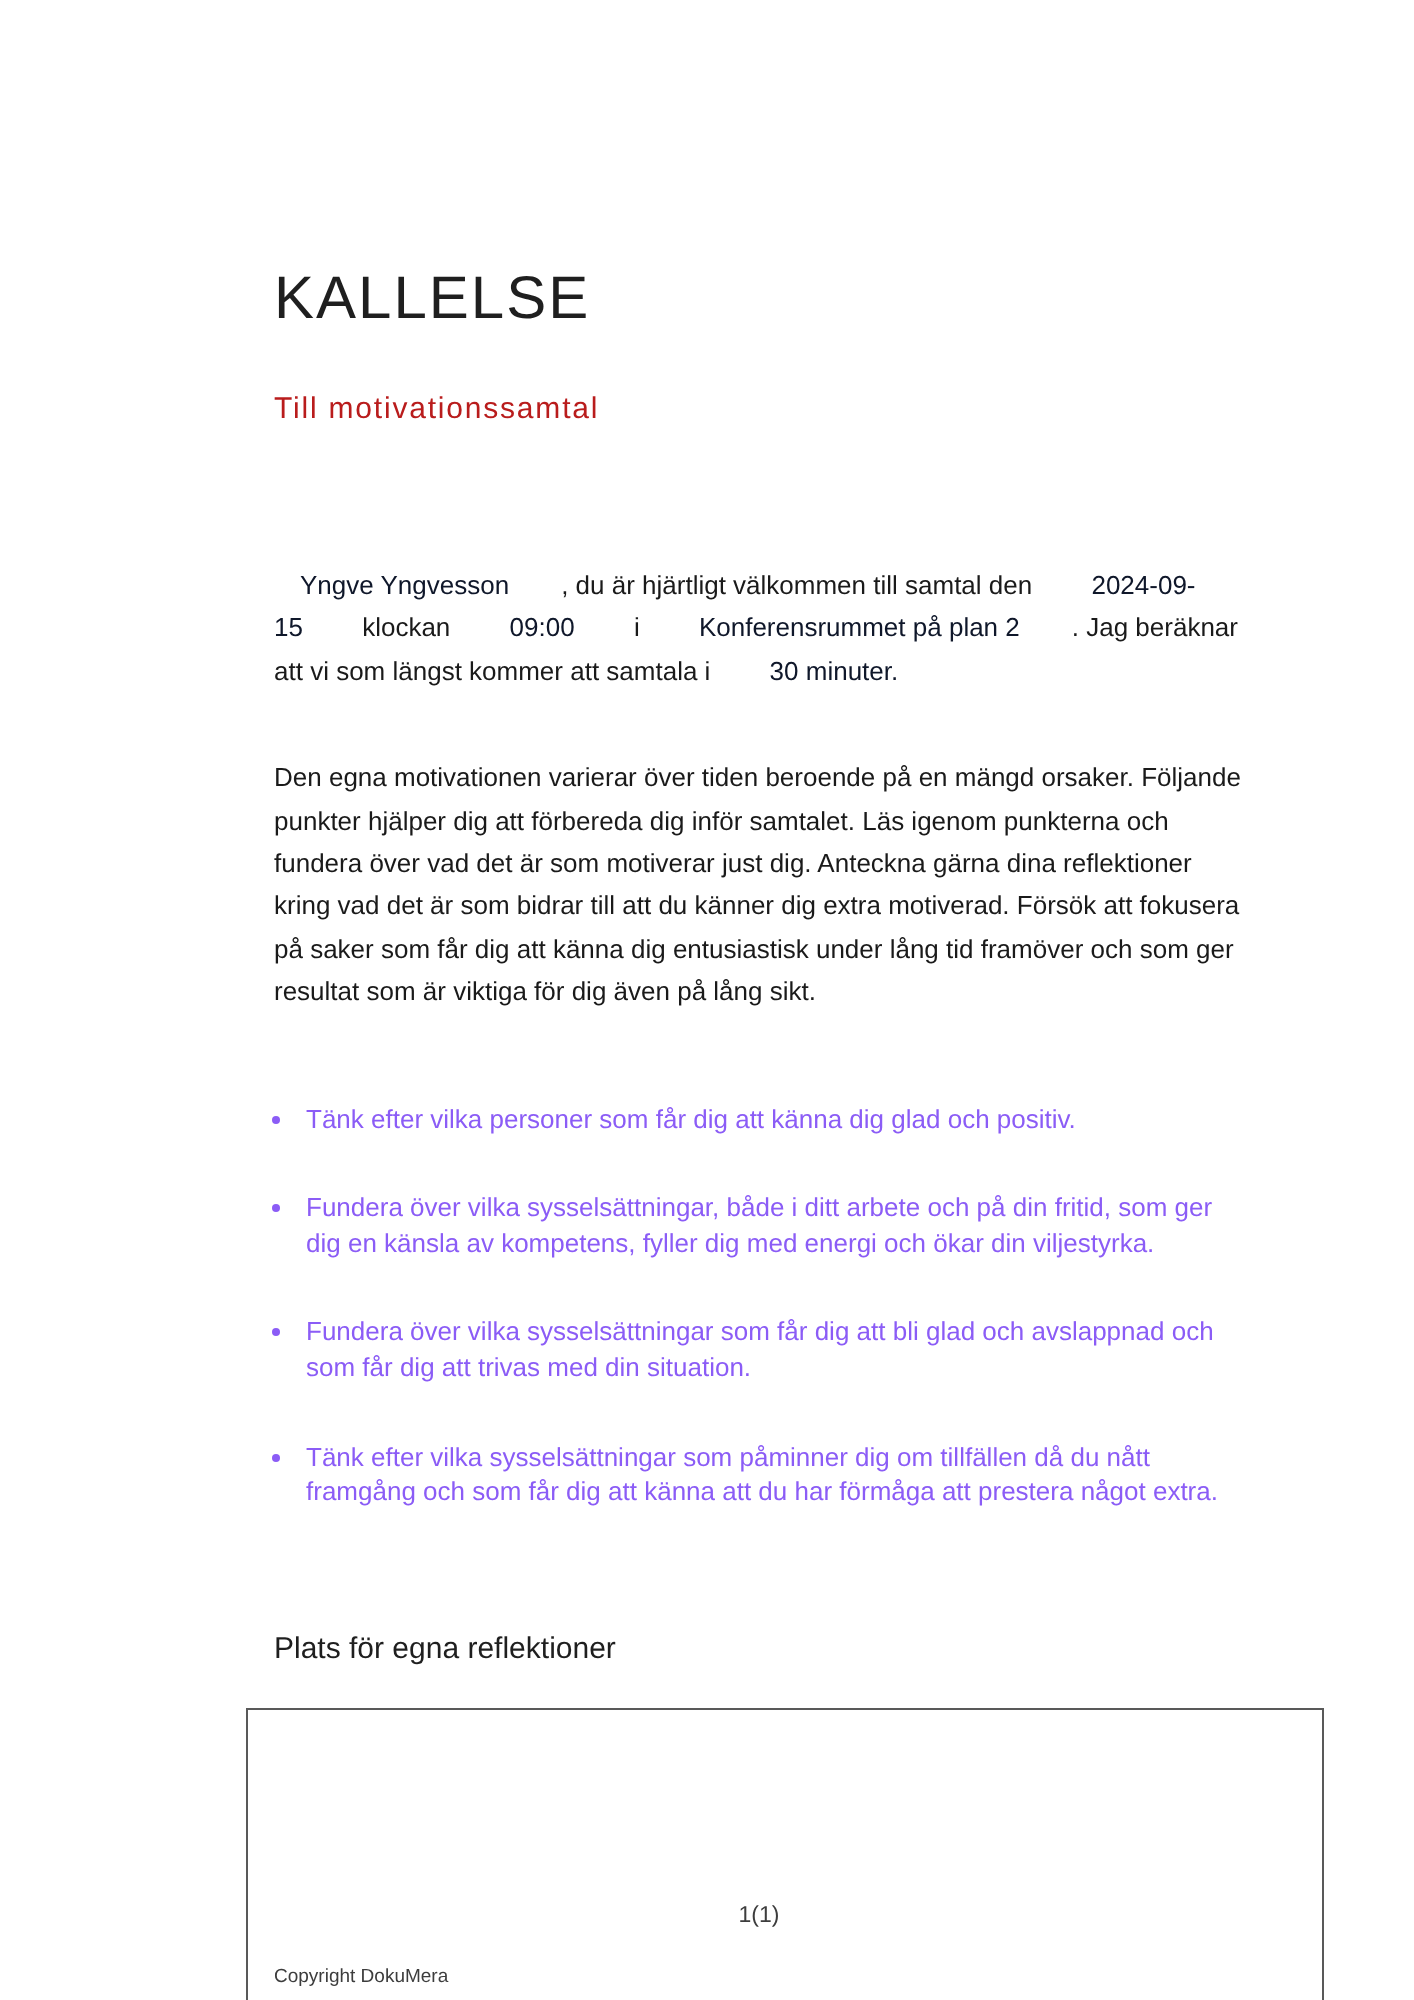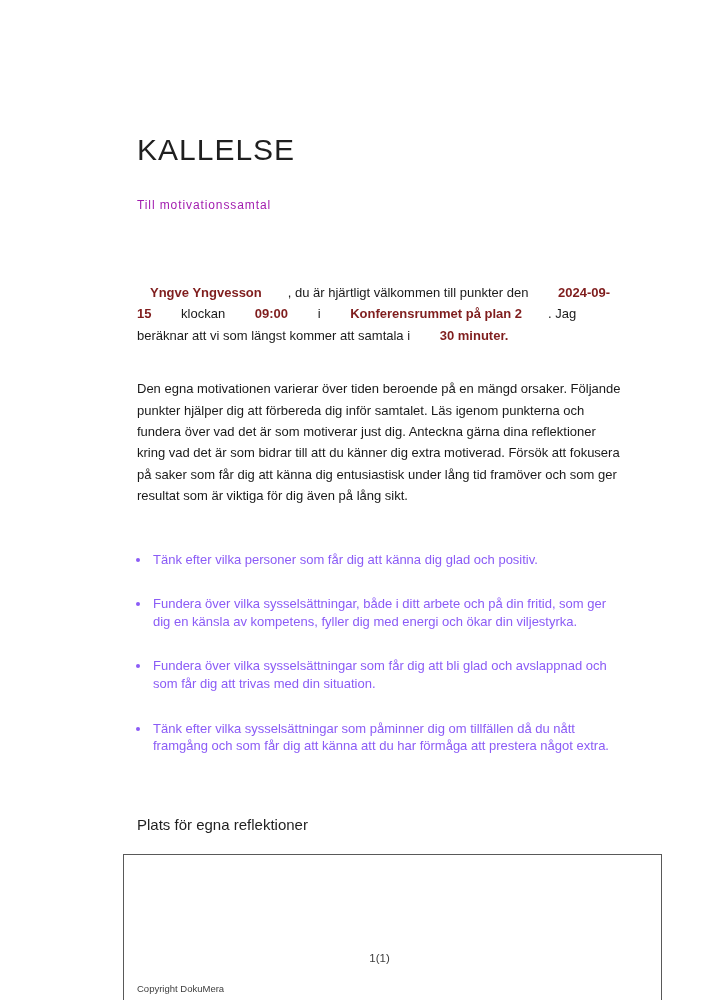--- a/index.html
+++ b/index.html
@@ -26,34 +26,34 @@
   .doc-title {
     margin-top: 80px;
     font-size: 30px;
     line-height: 36px;
     font-weight: 400;
     letter-spacing: 1px;
     color: #1f1f1f;
   }
   .doc-subtitle {
     margin-top: 2px;
-    font-size: 12px;
+    font-size: 15px;
     line-height: 18px;
     letter-spacing: 0.9px;
-    color: #a21caf;
+    color: #b91c1c;
   }
   .para {
     font-size: 13px;
     line-height: 21.4px;
     color: #1a1a1a;
   }
   .para-intro   { margin-top: 42px; }
   .para-privacy { margin-top: 8px; }
   .para-motiv   { margin-top: 6px; }
-  .red { color: #7f1d1d; font-weight: bold; }
+  .red { color: #0f172a; }
   .h2 {
     margin-top: 22px;
     font-size: 17px;
     line-height: 22px;
     font-weight: 400;
     color: #1f1f1f;
   }
   ul.bullet-list {
     margin-top: 5px;
     padding-left: 27px;
@@ -110,21 +110,21 @@
 </style>
 </head>
 <body>
 
 <div class="page">
   <div class="content">
 
     <h1 class="doc-title">KALLELSE</h1>
     <div class="doc-subtitle">Till motivationssamtal</div>
 
-    <p class="para para-intro"><span class="red">Yngve Yngvesson</span><span>, du är hjärtligt välkommen till punkter den </span><span class="red">2024-09-15</span><span> klockan </span><span class="red">09:00</span><span> i </span><span class="red">Konferensrummet på plan 2</span><span>. Jag beräknar att vi som längst kommer att samtala i </span><span class="red">30 minuter.</span></p>
+    <p class="para para-intro"><span class="red">Yngve Yngvesson</span><span>, du är hjärtligt välkommen till samtal den </span><span class="red">2024-09-15</span><span> klockan </span><span class="red">09:00</span><span> i </span><span class="red">Konferensrummet på plan 2</span><span>. Jag beräknar att vi som längst kommer att samtala i </span><span class="red">30 minuter.</span></p>
 
 
     <p class="para para-motiv">Den egna motivationen varierar över tiden beroende på en mängd orsaker. Följande punkter hjälper dig att förbereda dig inför samtalet. Läs igenom punkterna och fundera över vad det är som motiverar just dig. Anteckna gärna dina reflektioner kring vad det är som bidrar till att du känner dig extra motiverad. Försök att fokusera på saker som får dig att känna dig entusiastisk under lång tid framöver och som ger resultat som är viktiga för dig även på lång sikt.</p>
 
 
     <ul class="bullet-list">
       <li>Tänk efter vilka personer som får dig att känna dig glad och positiv.</li>
       <li>Fundera över vilka sysselsättningar, både i ditt arbete och på din fritid, som ger dig en känsla av kompetens, fyller dig med energi och ökar din viljestyrka.</li>
       <li>Fundera över vilka sysselsättningar som får dig att bli glad och avslappnad och som får dig att trivas med din situation.</li>
       <li>Tänk efter vilka sysselsättningar som påminner dig om tillfällen då du nått framgång och som får dig att känna att du har förmåga att prestera något extra.</li>

